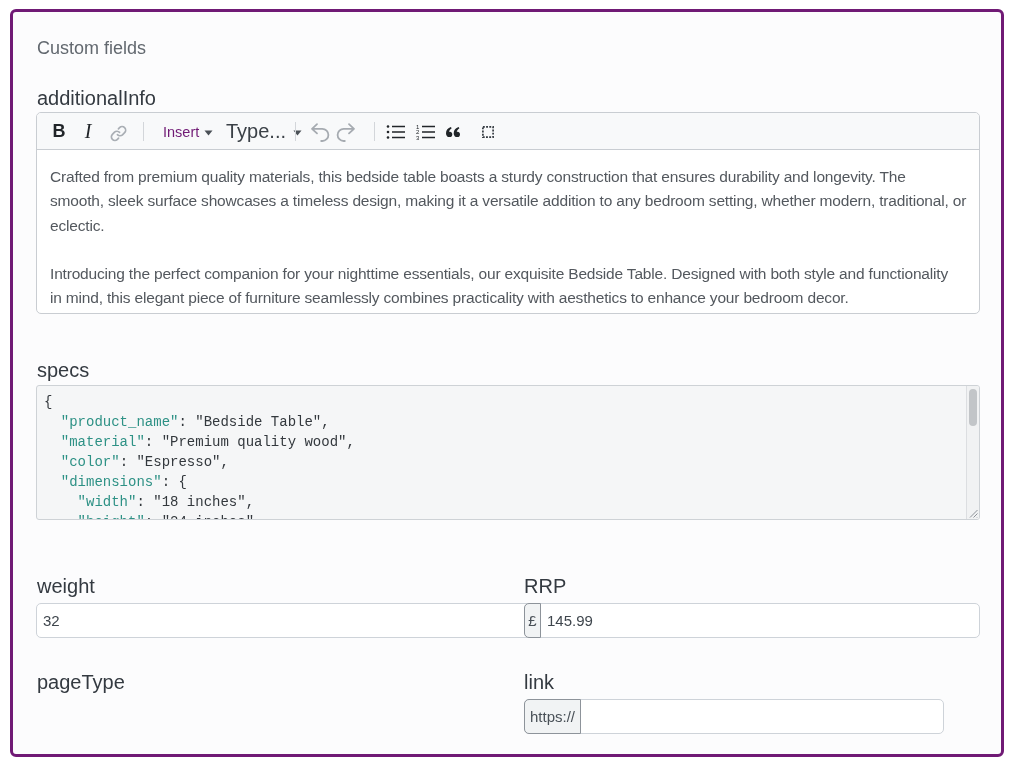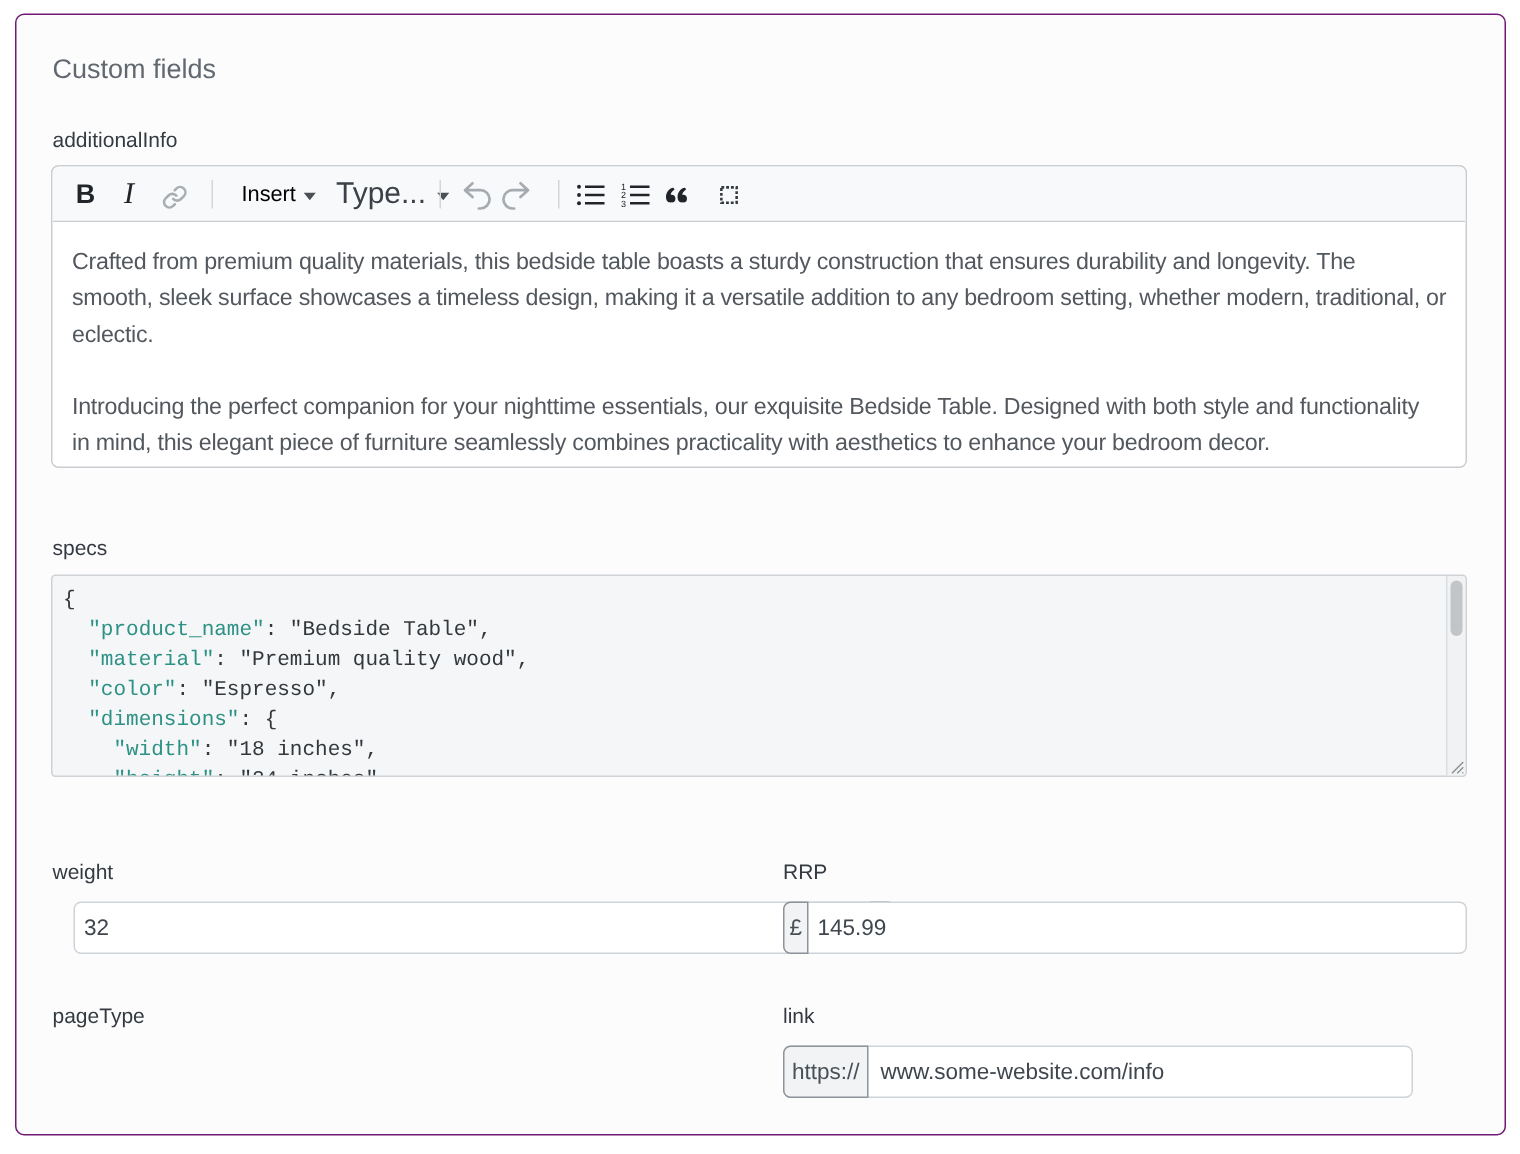--- a/index.html
+++ b/index.html
@@ -1,23 +1,23 @@
 <!DOCTYPE html>
 <html><head>
 <meta charset="utf-8">
 <style>
   * { margin:0; padding:0; box-sizing:border-box; }
   html,body { width:1013px; height:769px; background:#fff; font-family:"Liberation Sans", sans-serif; }
   .card {
     position:absolute; left:10px; top:9px; width:994px; height:748px;
-    background:#fcfcfd; border:1px solid #701a75; border-radius:6px;
+    background:#fcfcfd; border:3px solid #701a75; border-radius:6px;
   }
   .abs { position:absolute; }
   .title { left:24px; top:26px; font-size:18px; color:#62686f; }
-  .lbl { font-size:14px; color:#343a41; }
+  .lbl { font-size:20px; color:#343a41; }
   
   .edwrap { left:23px; top:100px; width:944px; height:202px; overflow:hidden; border:1px solid #c9cdd2; border-radius:5px; background:#fff; }
   .toolbar { height:37px; background:#f8f9fa; border-bottom:1px solid #c9cdd2; border-radius:4px 4px 0 0; position:relative; }
   .edbody { padding:15px 8px 14px 13px; font-size:15.5px; letter-spacing:-0.18px; line-height:24.3px; color:#53585e; }
   .edbody p + p { margin-top:24px; }
   .tb { position:absolute; top:0; height:37px; display:flex; align-items:center; }
   .sep { position:absolute; top:9px; width:1px; height:19px; background:#d3d6da; }
   
   .specsbox { left:23px; top:373px; width:944px; height:135px; background:#f5f6f7; border:1px solid #ced2d6; border-radius:3px; overflow:hidden; }
   .code { position:absolute; left:7px; top:6px; font-family:"Liberation Mono", monospace; font-size:14px; line-height:20px; color:#33383d; white-space:pre; }
@@ -41,21 +41,21 @@
     <div class="toolbar">
       <div class="tb" style="left:11px; width:22px; justify-content:center; font-weight:bold; font-size:18px; color:#212529;">B</div>
       <div class="tb" style="left:40px; width:22px; justify-content:center; font-style:italic; font-family:'Liberation Serif',serif; font-size:20px; color:#212529;">I</div>
       <div class="tb" style="left:69px; width:24px; justify-content:center;">
         <svg width="17" height="17" viewBox="0 0 24 24" fill="none" stroke="#a9aeb4" stroke-width="2.4" stroke-linecap="round" style="margin-top:3px">
             <path d="M10.5 13.5a5 5 0 0 0 7.1.4l3-3a5 5 0 0 0-7.1-7.1l-1.6 1.6"></path>
             <path d="M13.5 10.5a5 5 0 0 0-7.1-.4l-3 3a5 5 0 0 0 7.1 7.1l1.6-1.6"></path>
           </svg>
       </div>
       <div class="sep" style="left:106px;"></div>
-      <div class="tb" style="left:126px; font-size:14.5px; color:#000000;">Insert&nbsp;<svg style="margin-left:1px;margin-top:2px" width="9" height="6" viewBox="0 0 9 6">
+      <div class="tb" style="left:126px; font-size:14.5px; color:#701a75;">Insert&nbsp;<svg style="margin-left:1px;margin-top:2px" width="9" height="6" viewBox="0 0 9 6">
             <path d="M0.5 0.5 L8.5 0.5 L4.5 5.5 Z" fill="#4a5056"></path>
           </svg></div>
       <div class="tb" style="left:189px; font-size:20px; color:#3b4147;">Type...&nbsp;<svg style="margin-left:1px;margin-top:2px" width="9" height="6" viewBox="0 0 9 6">
             <path d="M0.5 0.5 L8.5 0.5 L4.5 5.5 Z" fill="#4a5056"></path>
           </svg></div>
       <div class="sep" style="left:258px;"></div>
       <div class="tb" style="left:272px; width:24px; justify-content:center;">
         <svg width="24" height="20" viewBox="0 0 24 20" fill="none" stroke="#a6abb1" stroke-width="1.8" stroke-linecap="round" stroke-linejoin="round">
             <path d="M3 6.8 L8 2.2 M3 6.8 L8 11.4 M3 6.8 H13.3 A6.1 6.1 0 0 1 13.3 19 H12.2"></path>
           </svg>
@@ -111,28 +111,27 @@
     <div class="strack">
       <div class="sthumb"></div>
       <svg style="position:absolute; right:1px; bottom:1px;" width="10" height="10" viewBox="0 0 10 10" stroke="#8d9298" stroke-width="1">
           <path d="M2 9.5 L9.5 2 M5.5 9.5 L9.5 5.5 M9 9.5 L9.5 9"></path>
         </svg>
     </div>
   </div>
 
   <div class="abs lbl" style="left:24px; top:563px;">weight</div>
   <div class="abs lbl" style="left:511px; top:563px;">RRP</div>
-  <div class="abs inp" style="left:38px; top:591px; width:548px;">
+  <div class="abs inp" style="left:23px; top:591px; width:548px;">
     <span class="val" style="left:6px;">32</span>
     <div class="addon right" style="width:17px;">g</div>
   </div>
   <div class="abs inp" style="left:511px; top:591px; width:456px;">
     <div class="addon left" style="width:17px;">£</div>
     <span class="val" style="left:22px;">145.99</span>
   </div>
 
   <div class="abs lbl" style="left:24px; top:659px;">pageType</div>
   <div class="abs lbl" style="left:511px; top:659px;">link</div>
   <div class="abs inp" style="left:511px; top:687px; width:420px;">
     <div class="addon left" style="width:57px;">https://</div>
-    <span class="val" style="left:64px;">www.some-website.com/info</span>
   </div>
 </div>
 
 </body></html>

